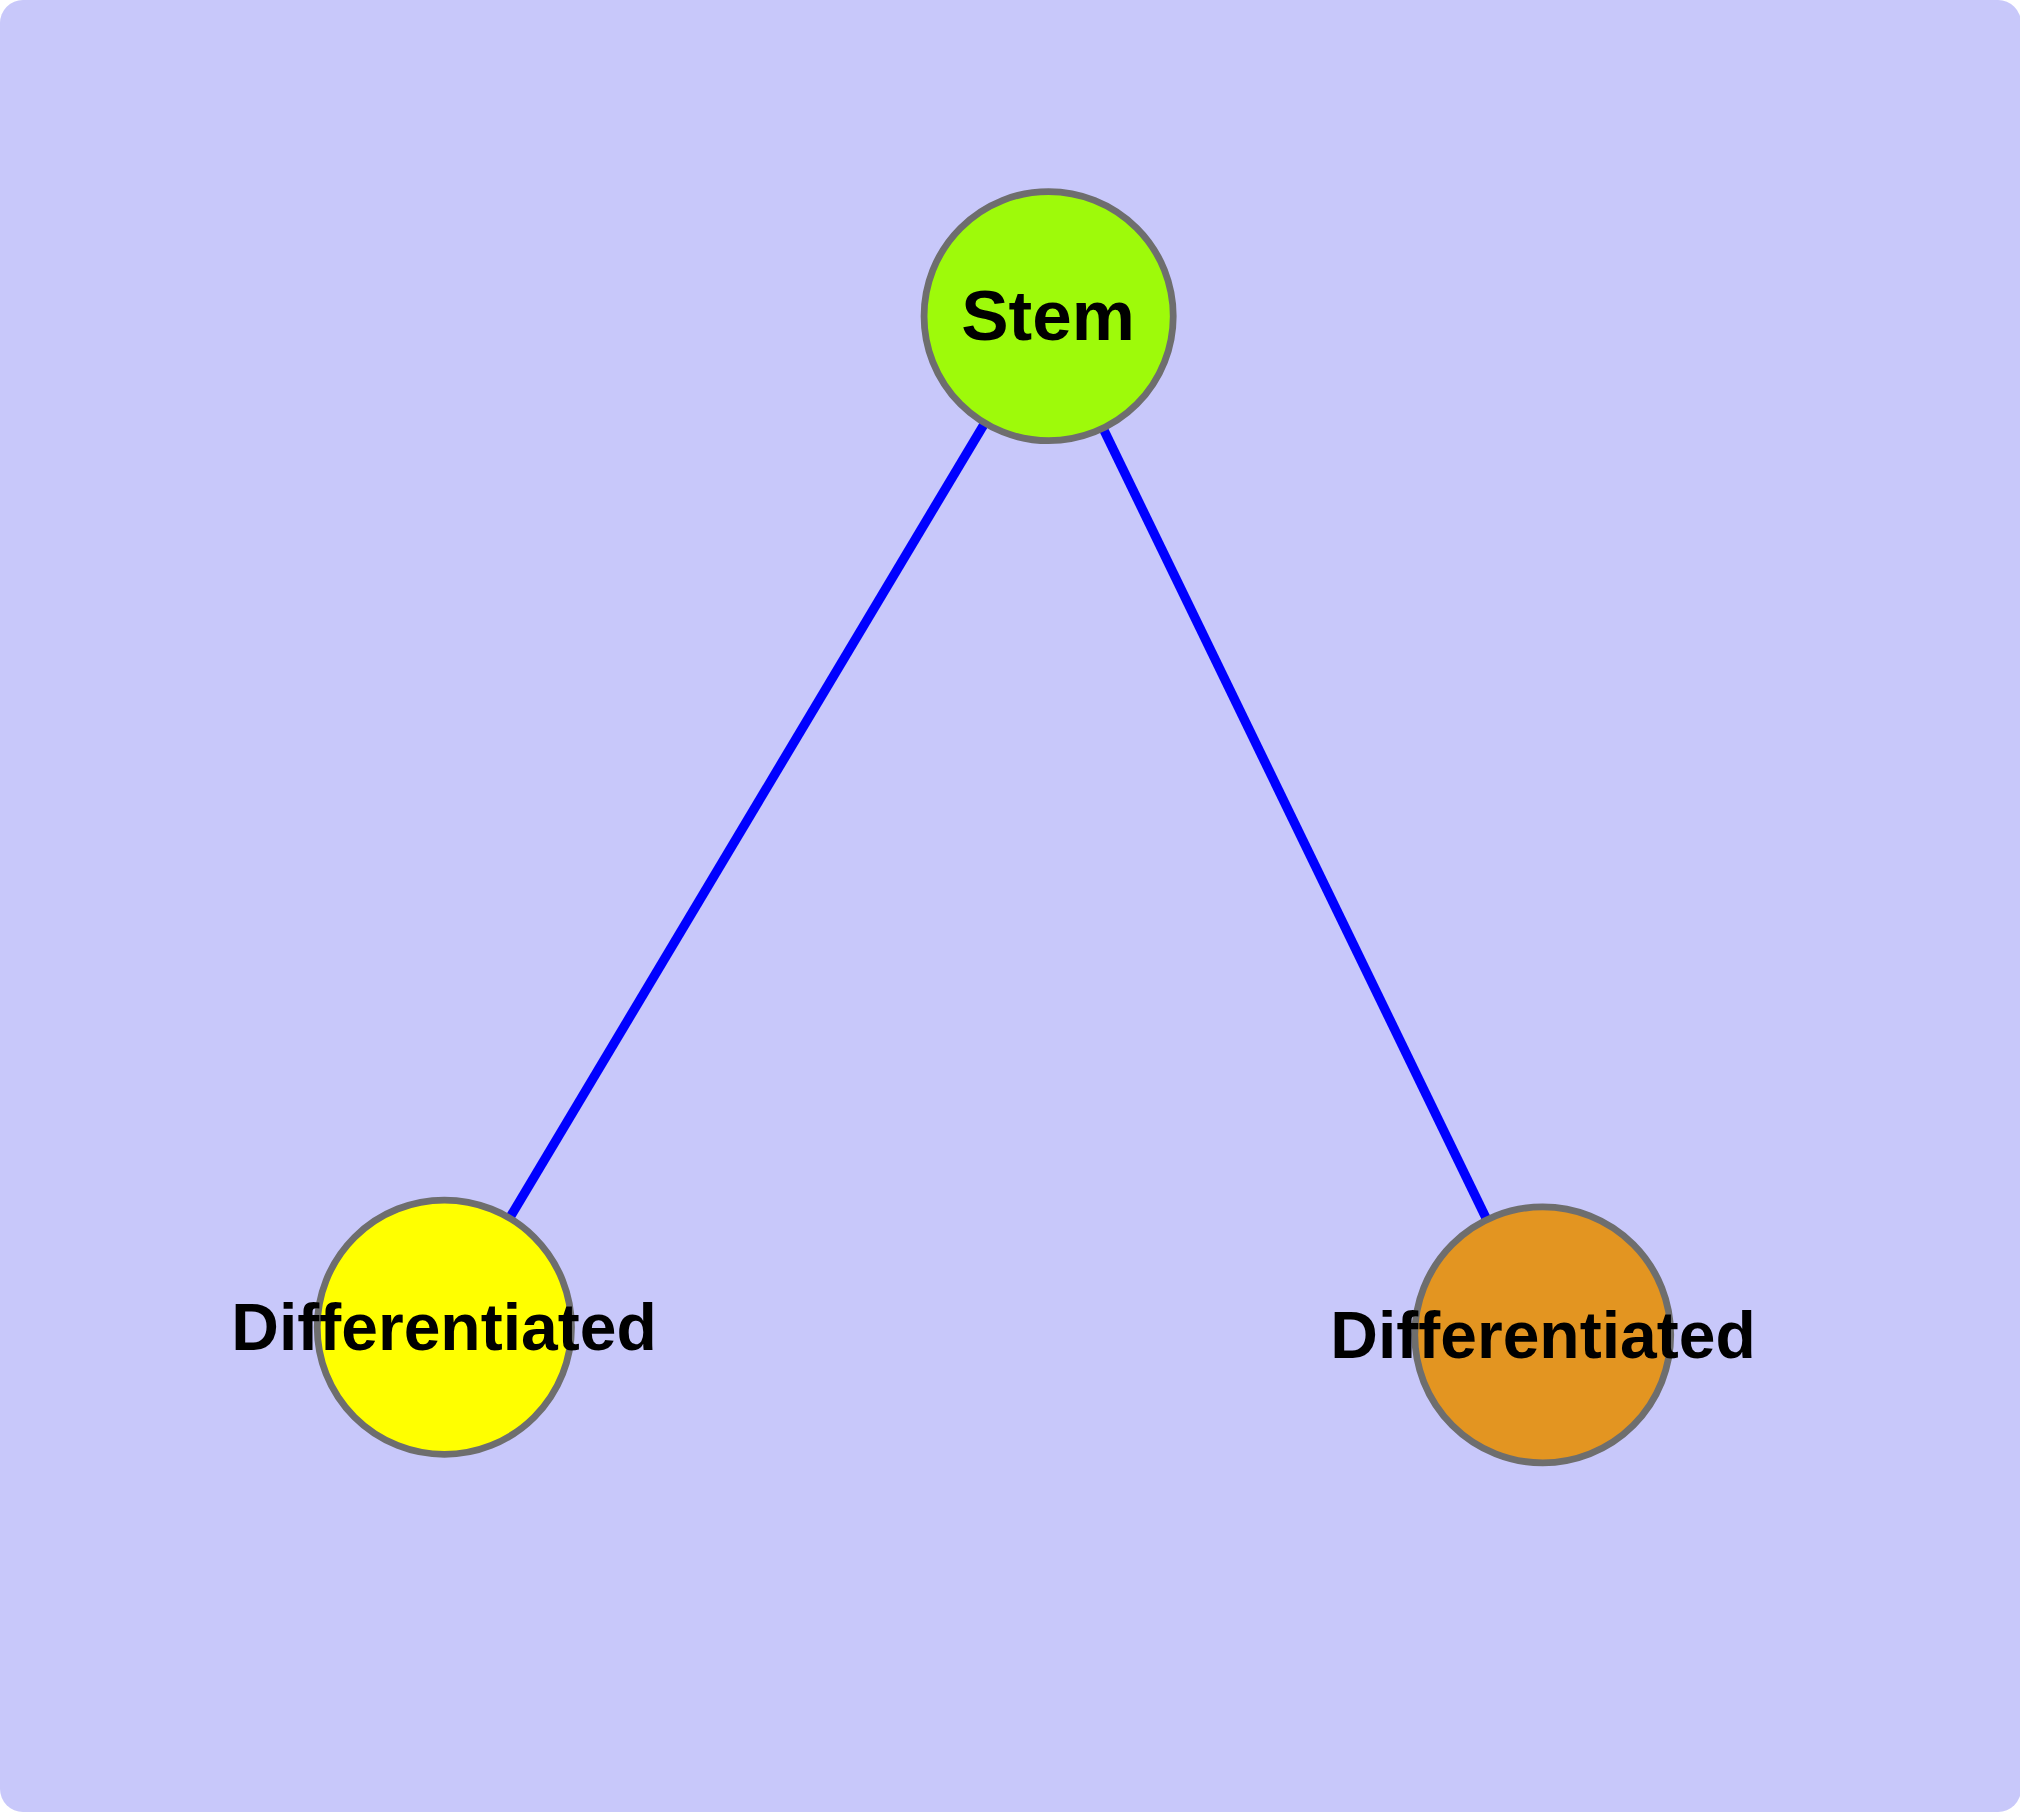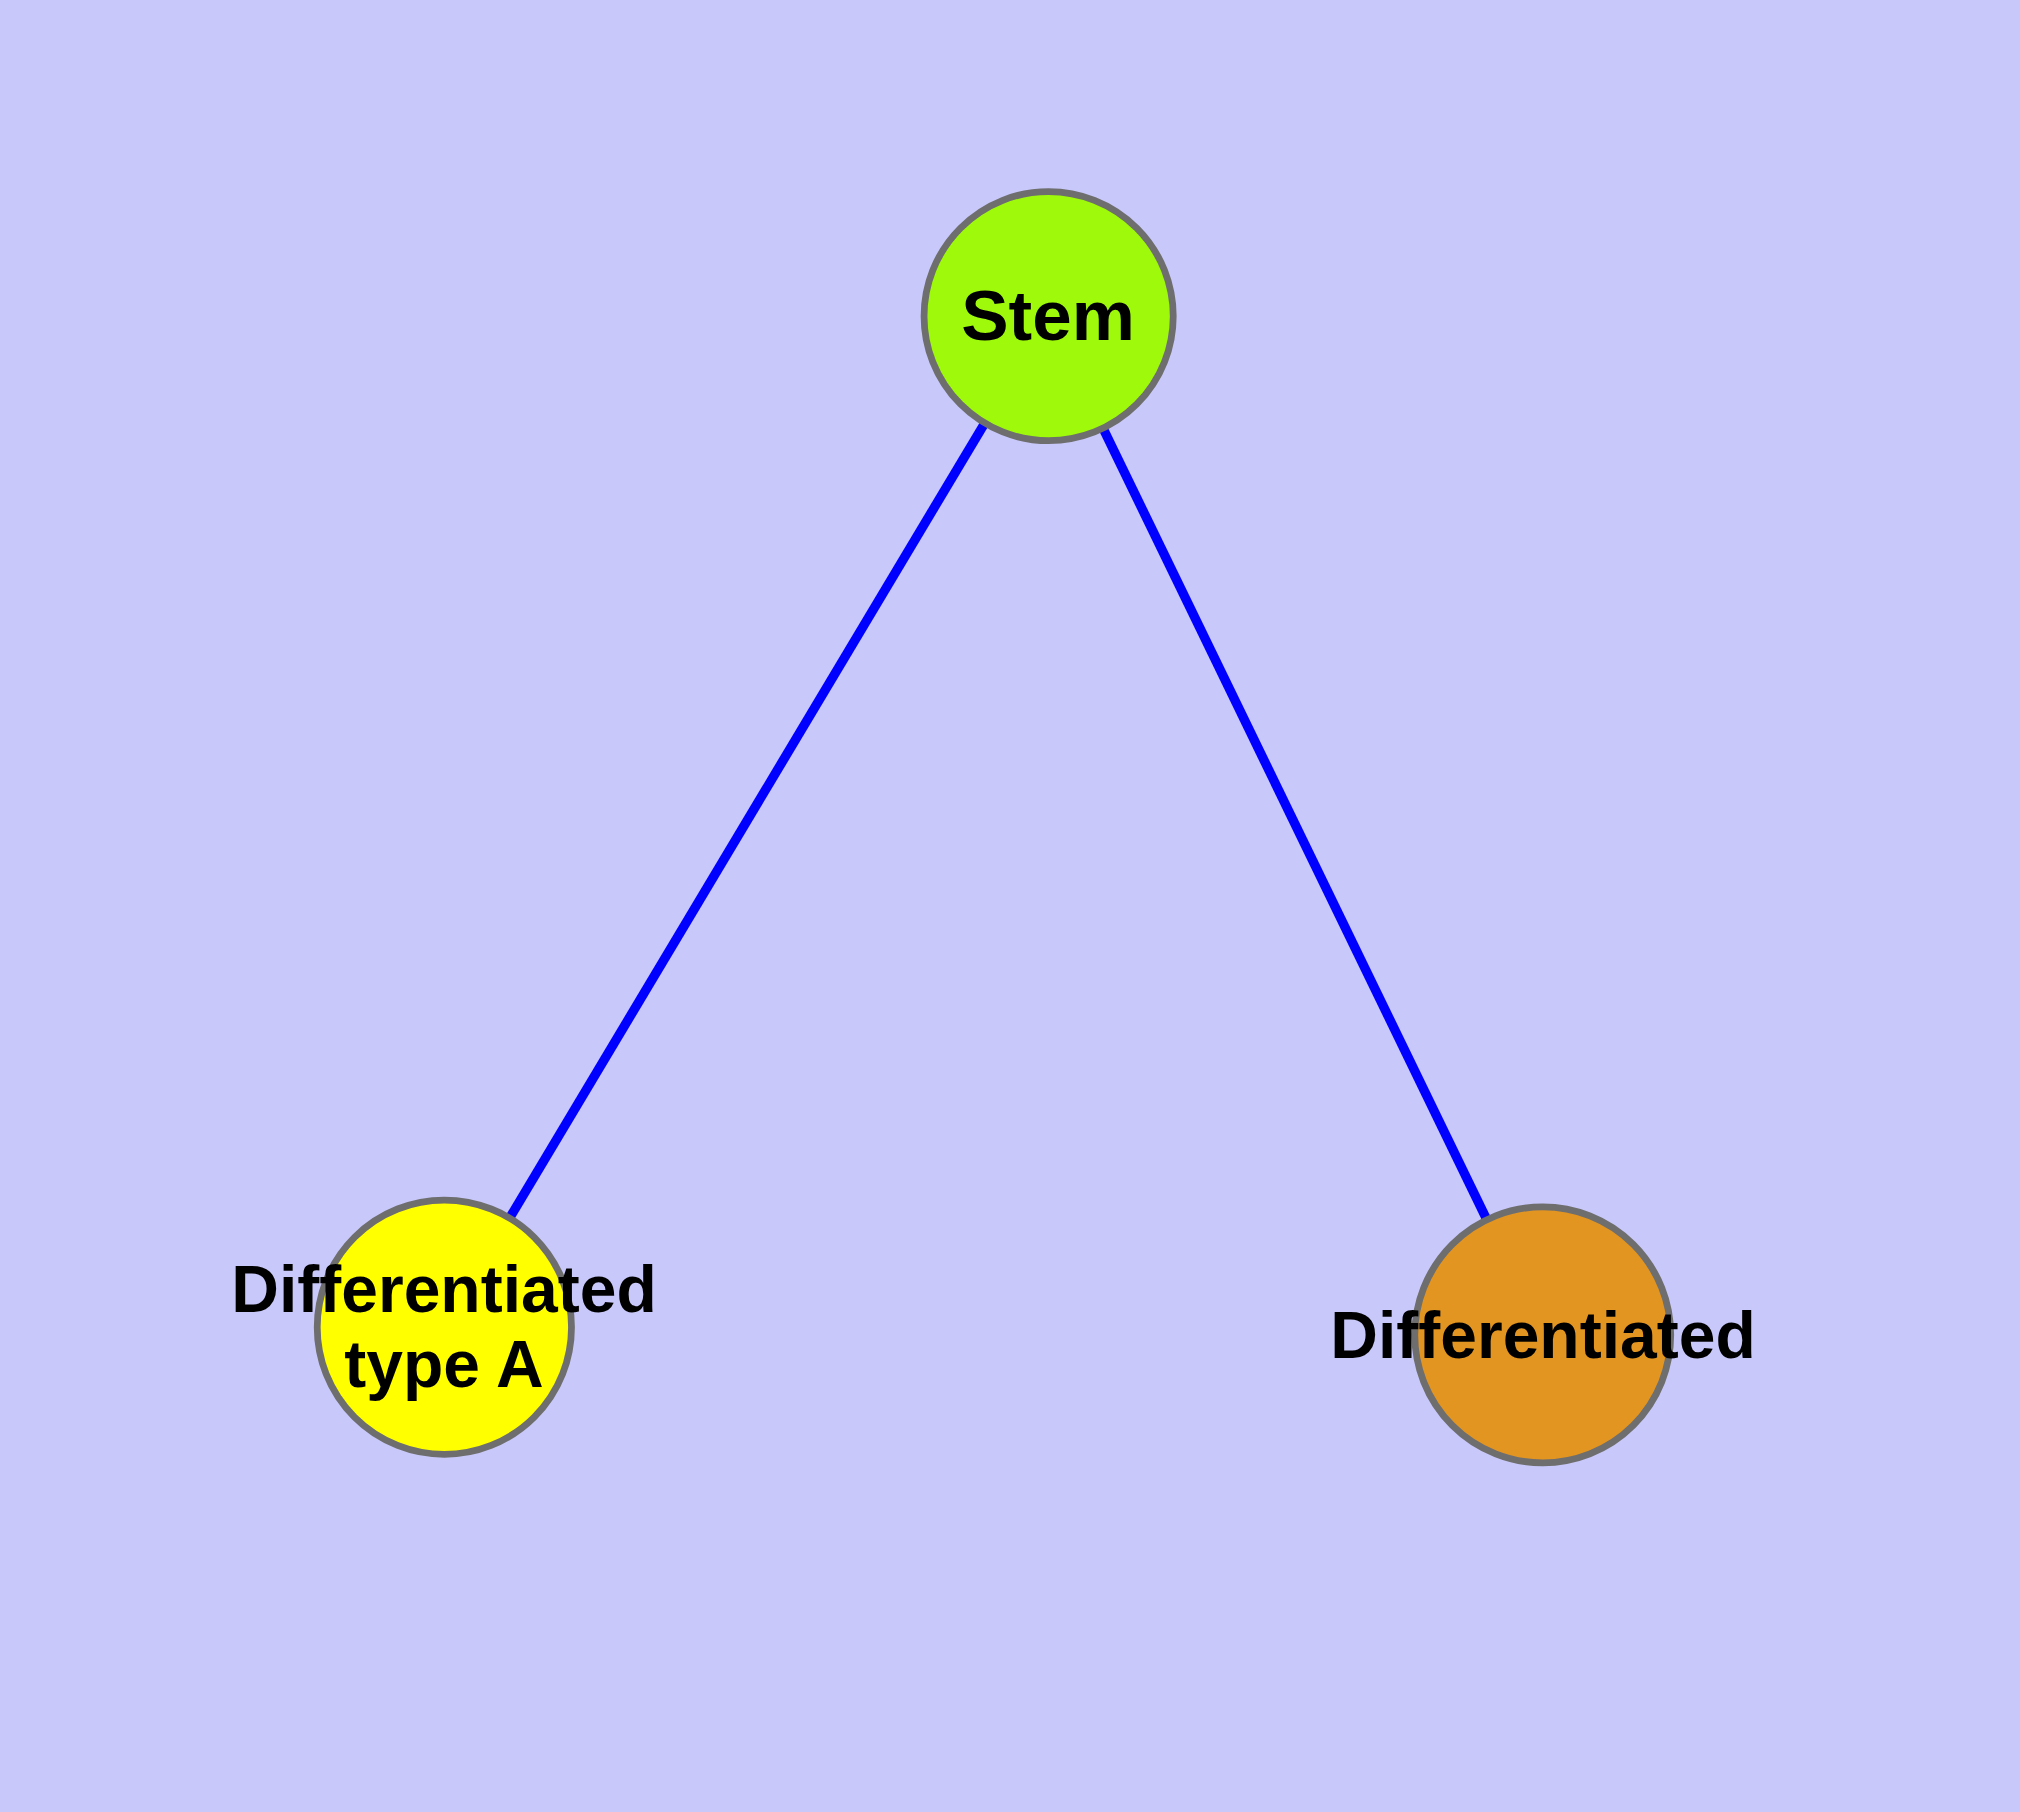--- a/index.html
+++ b/index.html
@@ -38,39 +38,38 @@
     white-space: nowrap;
     line-height: 1.13;
     pointer-events: none;
     transform: translate(-50%, -50%);
   }
   .node-label .lbl-line { display: block; }
 </style>
 </head>
 <body>
 
-<div id="canvas" style="width: 2021px; height: 1812px;">
+<div id="canvas" style="width: 2021px; height: 1812px; border-radius: 23px;">
   <div id="bg-rect" style="background: rgb(200, 200, 250);"></div>
   <svg id="graph-svg" viewBox="0 0 2384 2138" xmlns="http://www.w3.org/2000/svg" style="width: 2021px; height: 1812px;">
     <g id="edges-layer">
         <line x1="1160.5609683993175" y1="500.89868821825286" x2="601.9780725053943" y2="1435.5261704082252" stroke="#0000FF" stroke-width="11" stroke-linecap="butt"></line>
         <line x1="1302.0239073392856" y1="507.06301307344995" x2="1753.2304844099954" y2="1437.3379798641756" stroke="#0000FF" stroke-width="11" stroke-linecap="butt"></line>
       </g>
     <g id="nodes-layer">
         <circle cx="1237" cy="373" r="147" fill="#9EFA0A" stroke="#6E6E6E" stroke-width="8"></circle>
         <circle cx="524" cy="1566" r="150" fill="#FFFF00" stroke="#6E6E6E" stroke-width="8"></circle>
         <circle cx="1820" cy="1575" r="151" fill="#E39521" stroke="#6E6E6E" stroke-width="8"></circle>
       </g>
   </svg>
   <div id="labels-layer">
       <div class="node-label" style="left: 1048px; top: 316px; color: rgb(0, 0, 0); font-size: 71px;">
         <span class="lbl-line">Stem</span>
       </div>
       <div class="node-label" style="left: 444px; top: 1327px; color: rgb(0, 0, 0); font-size: 66px;">
         <span class="lbl-line">Differentiated</span>
-        <span class="lbl-line">type A</span>
       </div>
       <div class="node-label" style="left: 1543px; top: 1335px; color: rgb(0, 0, 0); font-size: 66px;">
         <span class="lbl-line">Differentiated</span>
       </div>
     </div>
 </div>
 
 
 </body></html>

